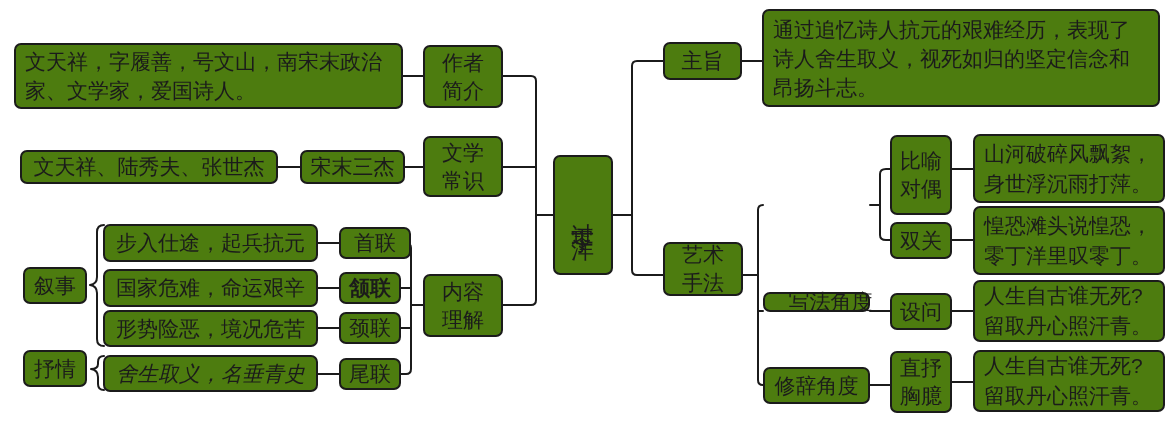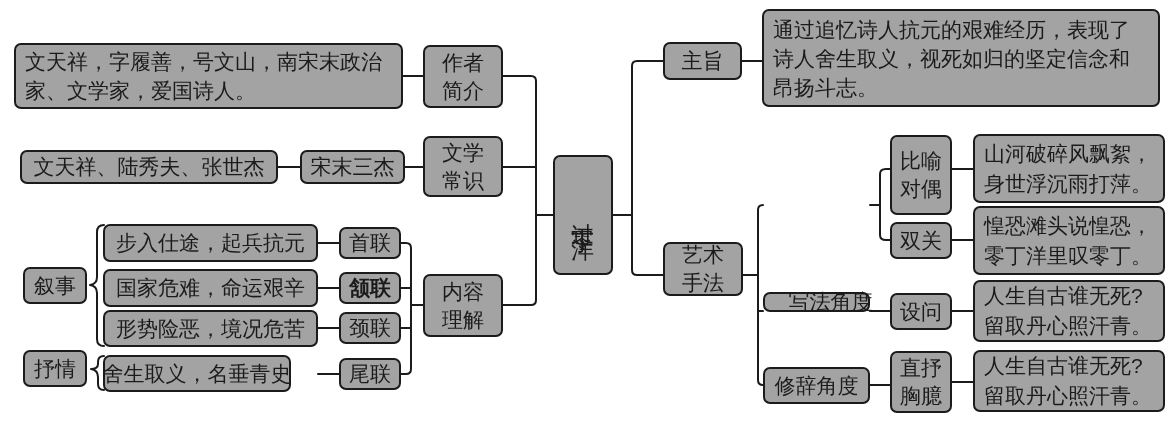--- a/index.html
+++ b/index.html
@@ -10,21 +10,21 @@
     font-family:"Liberation Sans","DejaVu Sans",sans-serif;
     color:#1b1b1b;
     overflow:hidden;
   }
   svg.wires{position:absolute;left:0;top:0;width:1171px;height:426px;}
   .node{
     position:absolute;
     box-sizing:border-box;
     border:2px solid #1b1b1b;
     border-radius:7px;
-    background:#a3a3a3;
+    background:#4d7c0f;
     display:flex;
     flex-direction:column;
     align-items:center;
     justify-content:center;
     text-align:center;
     font-size:21px;
     line-height:28px;
     white-space:nowrap;
   }
   .node .ln{display:block;}
@@ -109,31 +109,31 @@
   <div class="node" style="left:300px;top:150px;width:105px;height:34px;">宋末三杰</div>
 
   <div class="node" style="left:423px;top:136px;width:80px;height:61px;">
     <span class="ln">文学</span>
     <span class="ln">常识</span>
   </div>
 
   <div class="node" style="left:23px;top:267px;width:64px;height:37px;">叙事</div>
 
   <div class="node" style="left:103px;top:224px;width:215px;height:38px;">步入仕途，起兵抗元</div>
-  <div class="node" style="left:339px;top:227px;width:62px;height:32px;">首联</div>
+  <div class="node" style="left:339px;top:227px;width:72px;height:32px;">首联</div>
 
   <div class="node" style="left:103px;top:269px;width:215px;height:38px;">国家危难，命运艰辛</div>
   <div class="node" style="left:339px;top:272px;width:62px;height:32px;font-weight:bold;">颔联</div>
 
   <div class="node" style="left:103px;top:310px;width:215px;height:37px;">形势险恶，境况危苦</div>
   <div class="node" style="left:339px;top:312px;width:62px;height:32px;">颈联</div>
 
   <div class="node" style="left:23px;top:350px;width:64px;height:37px;">抒情</div>
 
-  <div class="node" style="left:103px;top:355px;width:188px;height:37px;">舍生取义，名垂青史</div>
+  <div class="node" style="left:103px;top:355px;width:215px;height:37px;font-style:italic;">舍生取义，名垂青史</div>
   <div class="node" style="left:339px;top:358px;width:62px;height:32px;">尾联</div>
 
   <div class="node" style="left:423px;top:274px;width:80px;height:63px;">
     <span class="ln">内容</span>
     <span class="ln">理解</span>
   </div>
 
   <div class="node vert" style="left:553px;top:155px;width:60px;height:120px;">过零丁洋</div>
 
   <div class="node" style="left:663px;top:42px;width:79px;height:38px;">主旨</div>

